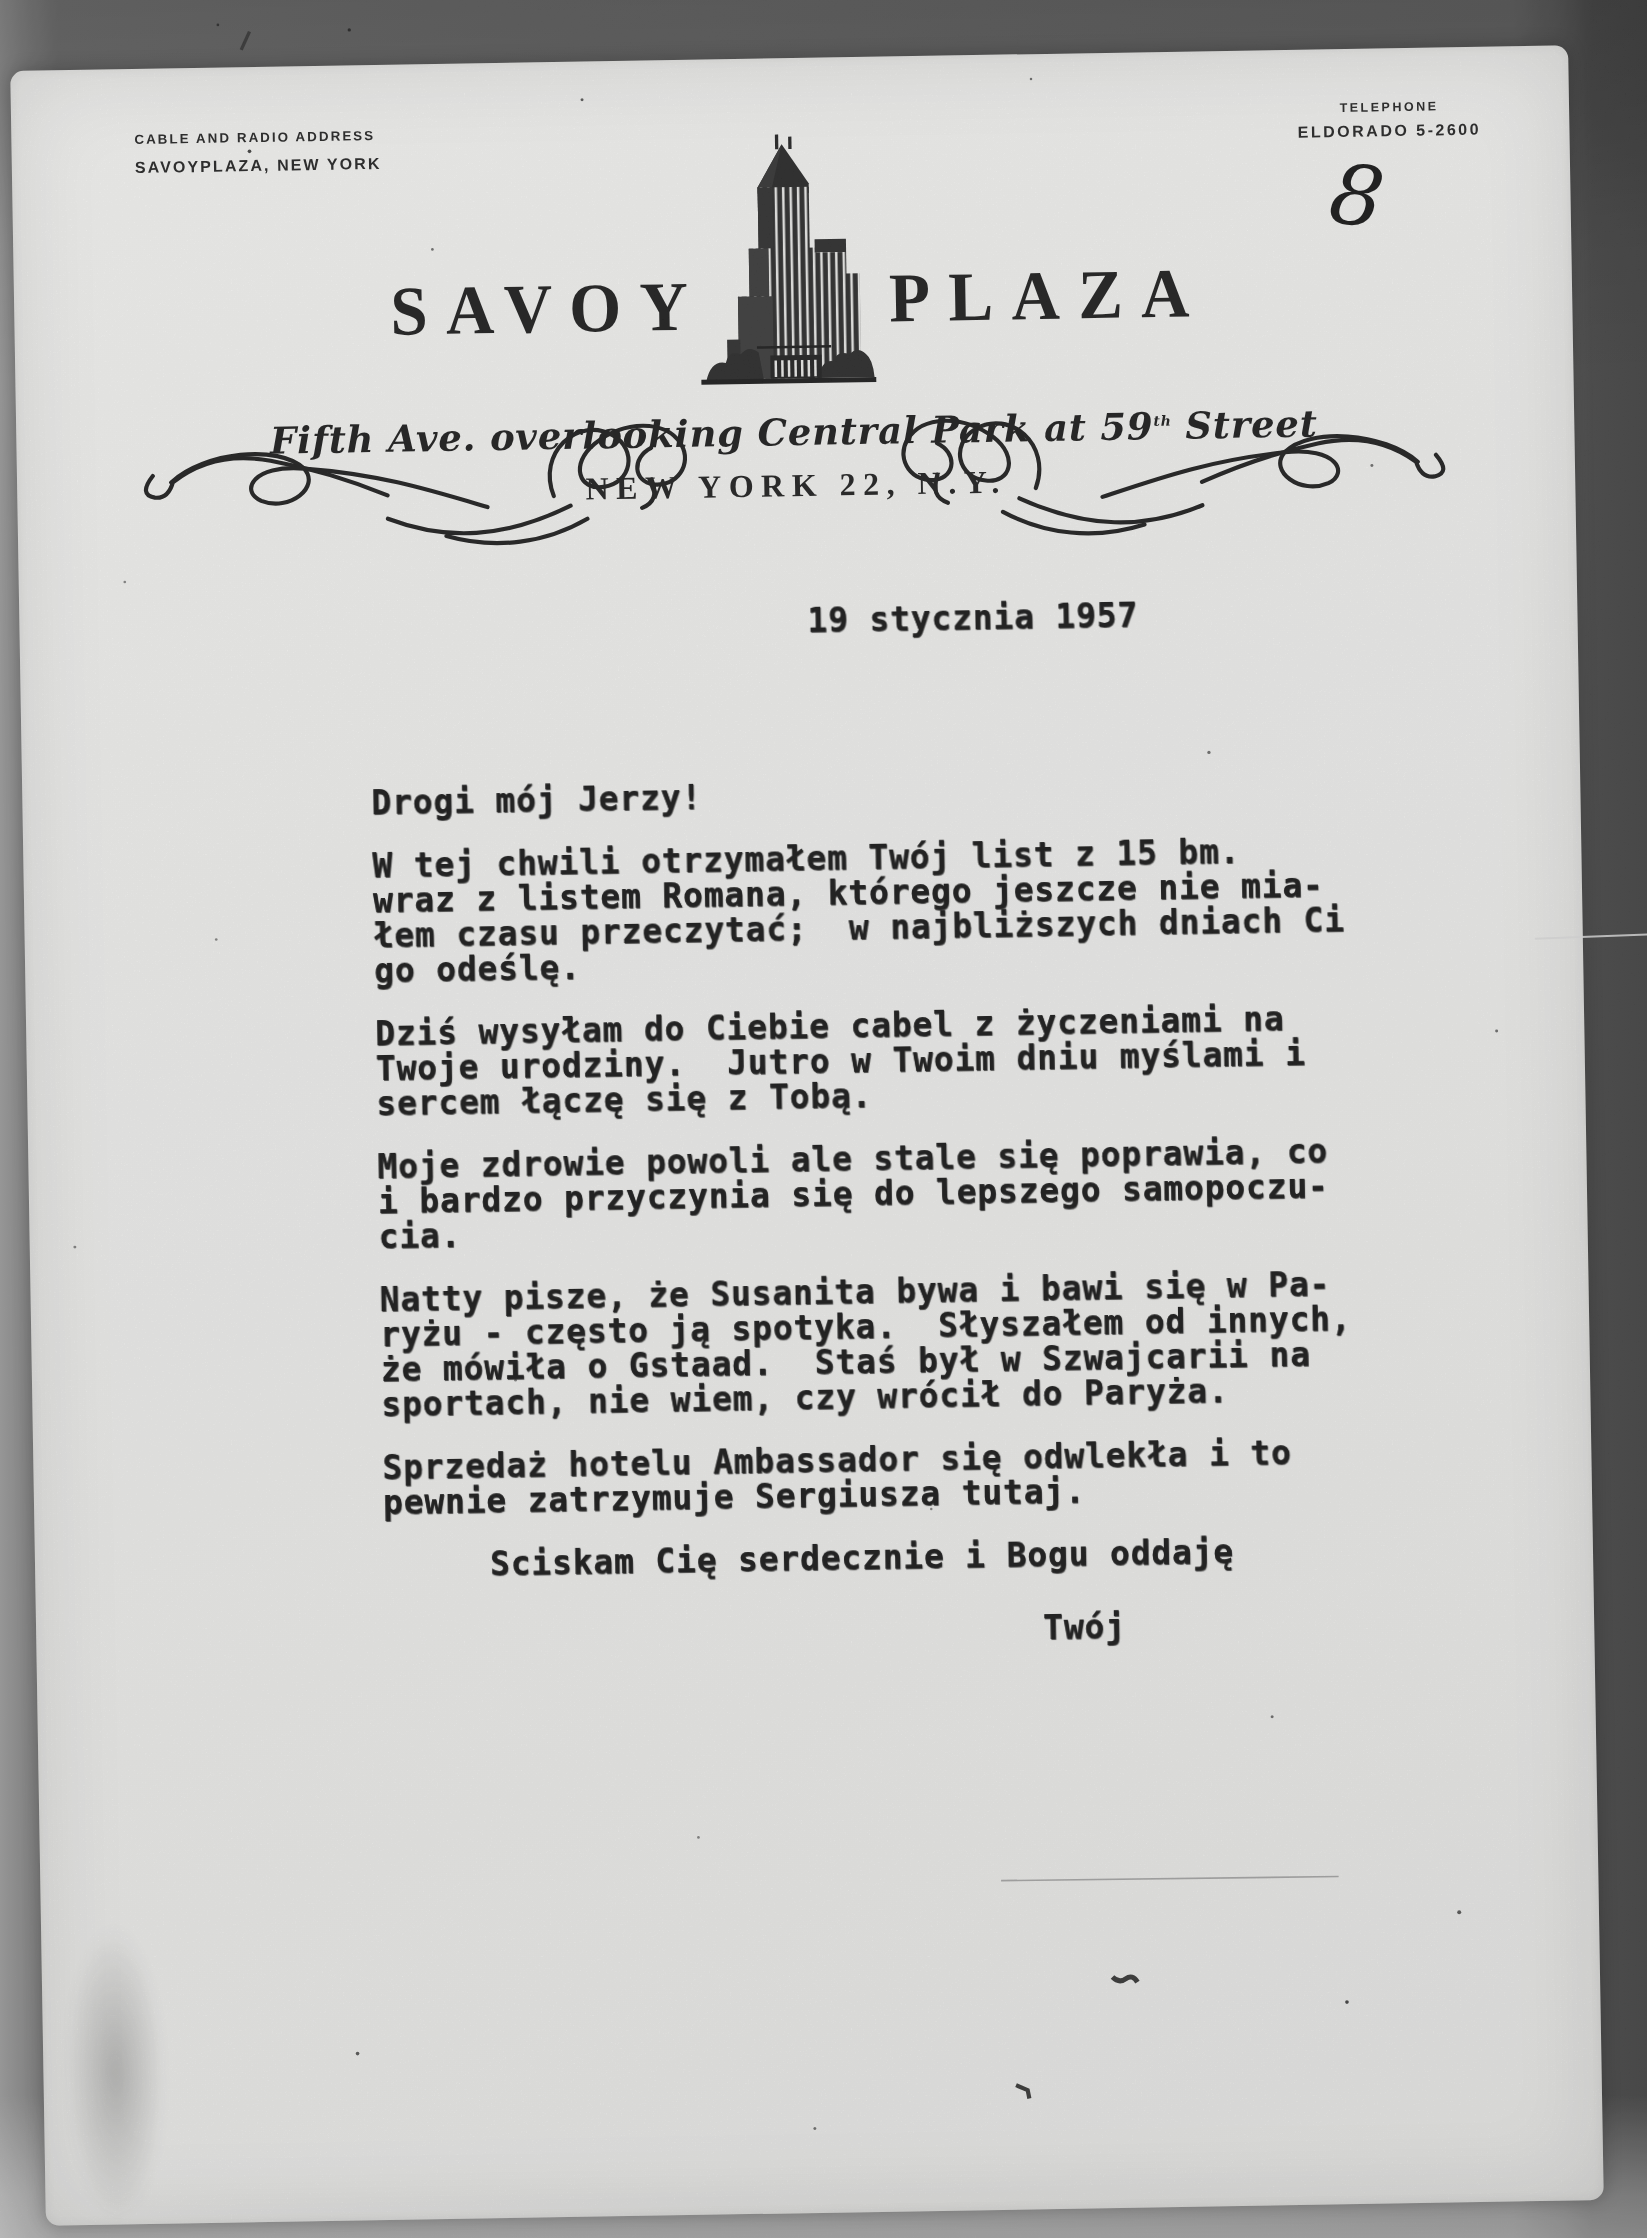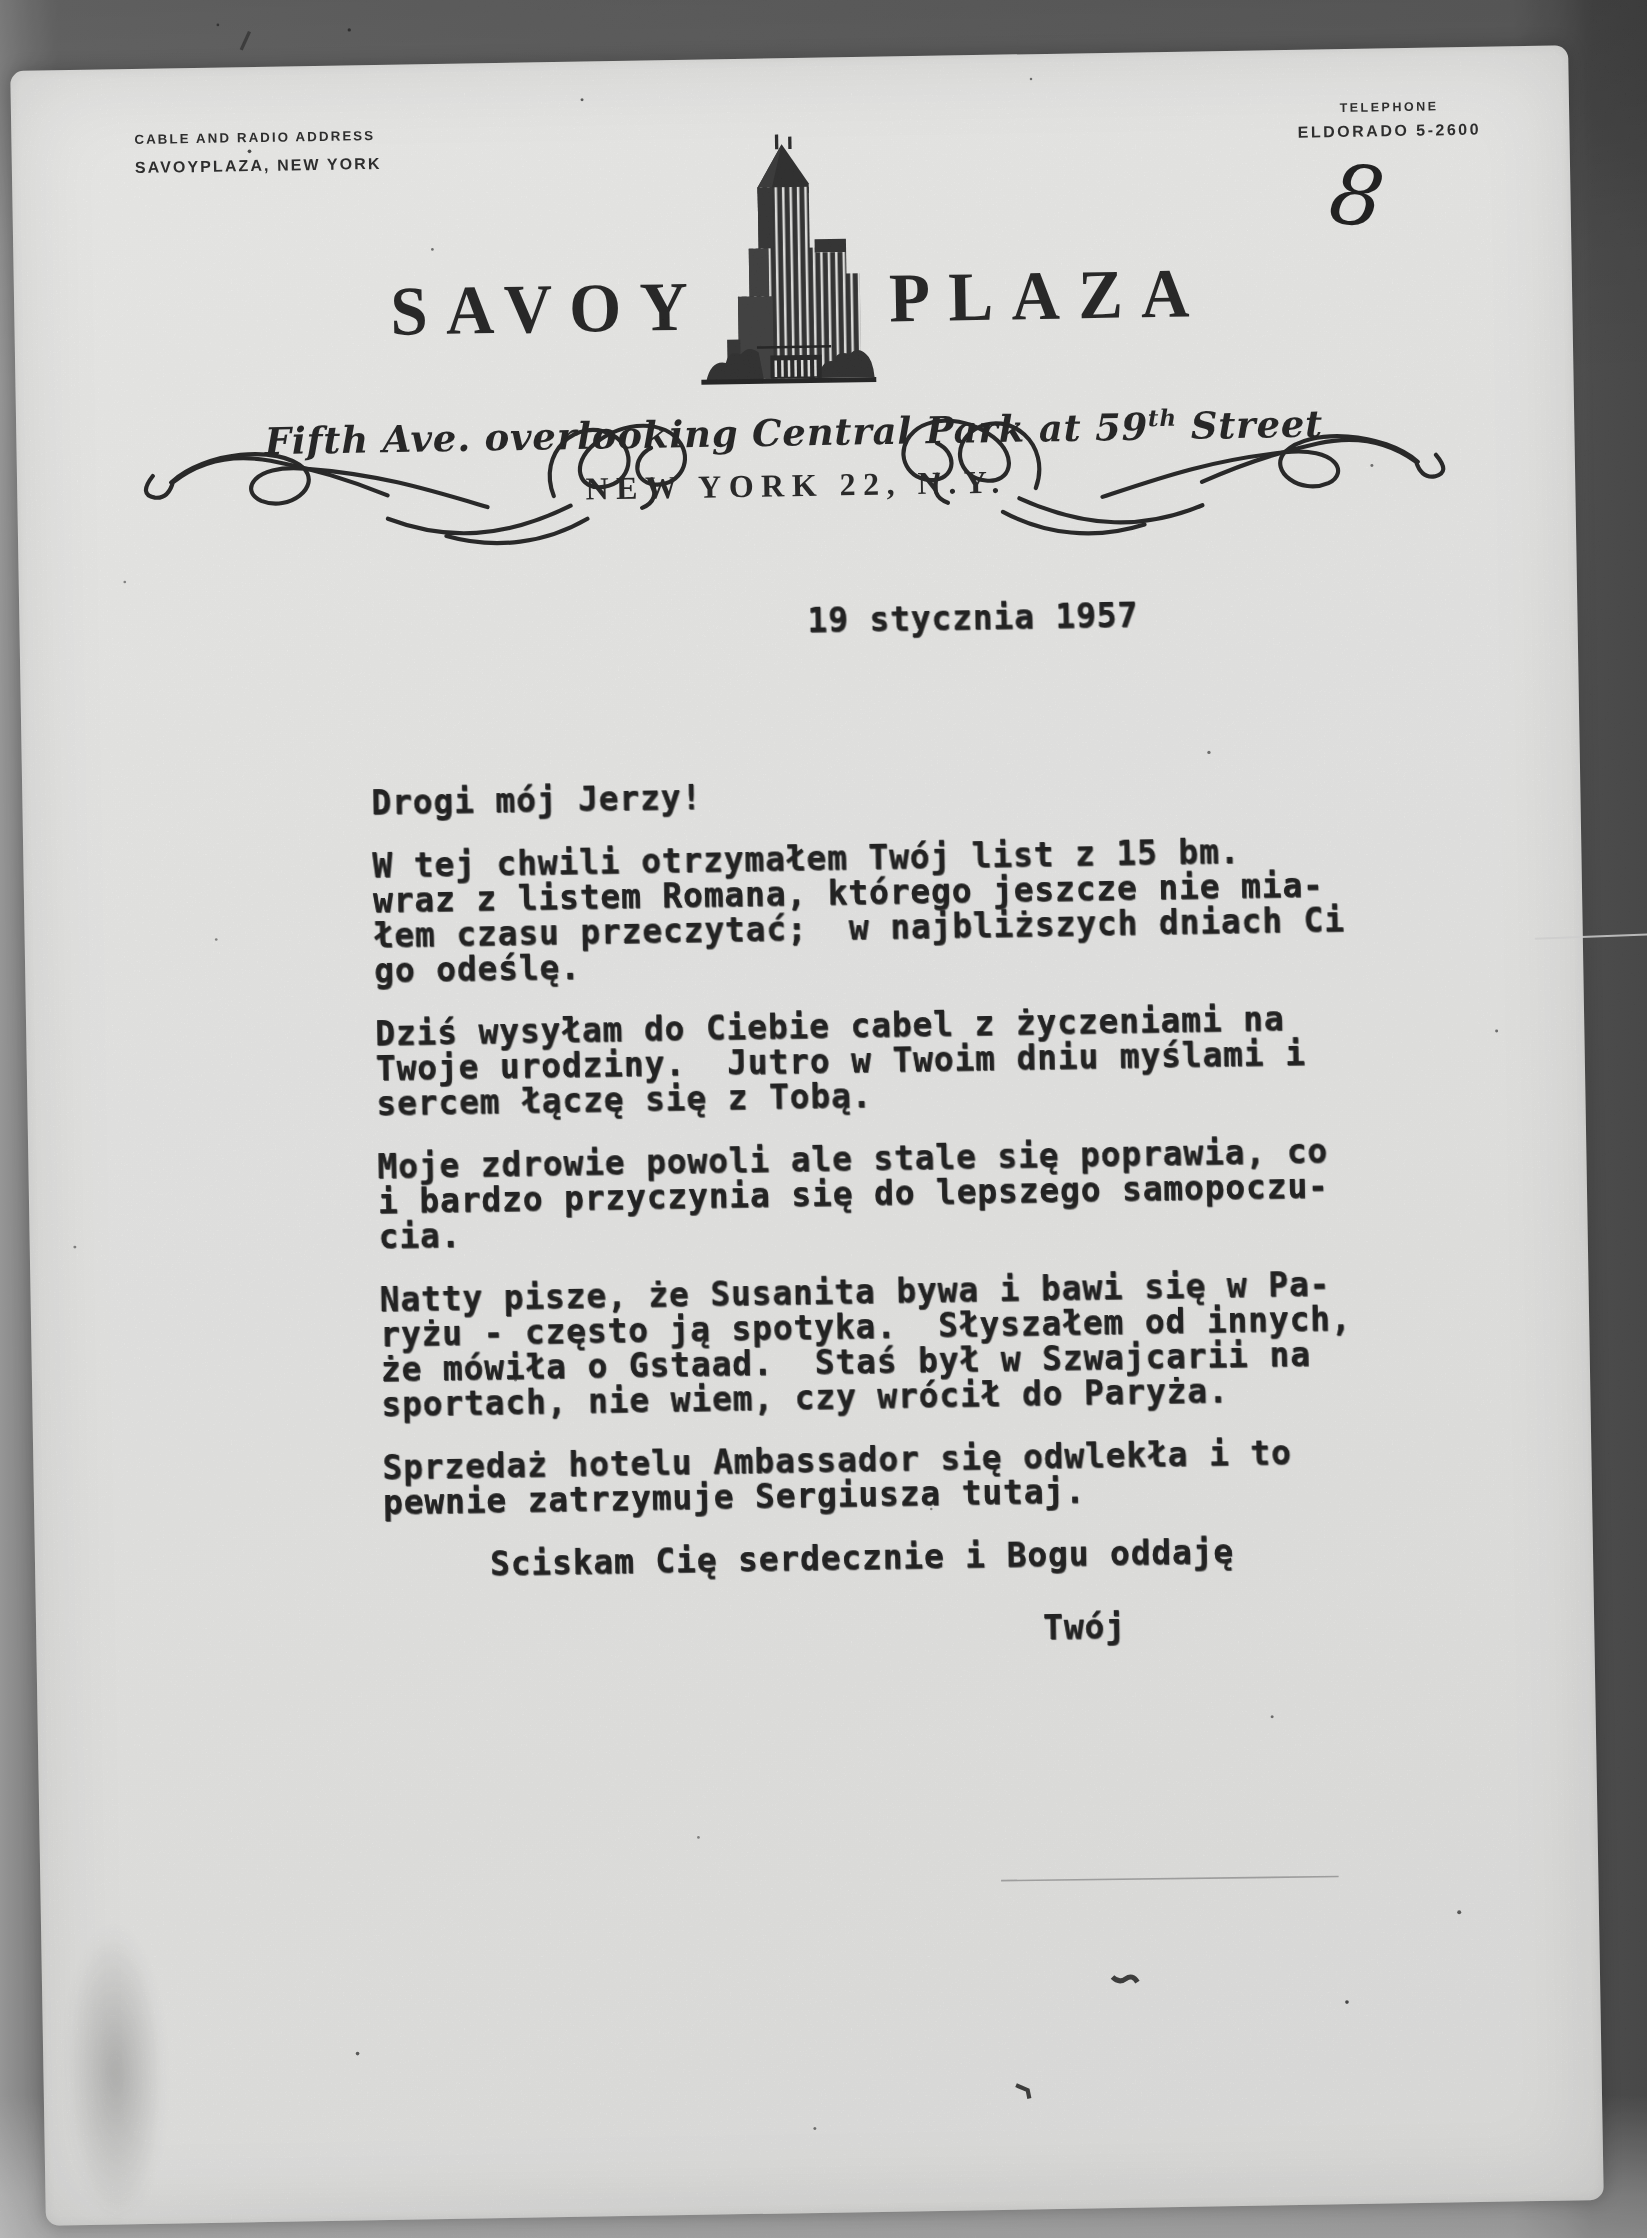--- a/index.html
+++ b/index.html
@@ -45,21 +45,21 @@
   .hotel-left{left:376px;top:208px;}
   .hotel-right{left:875px;top:203px;}
   .building{position:absolute;left:675px;top:76px;width:200px;height:264px;}
   .flourish-wrap{position:absolute;left:71px;top:309px;width:1413px;height:175px;}
   .flourish-svg{position:absolute;left:0;top:0;width:100%;height:100%;}
   .tagline{
     position:absolute;left:0;top:43px;width:100%;text-align:center;
     font-family:"DejaVu Serif",serif;font-style:italic;font-weight:bold;
     font-size:37px;color:#1b1b1b;letter-spacing:0.8px;
   }
-  .tagline sup{font-size:23px;}
+  .tagline sup{font-size:14px;}
   .address-line{
     position:absolute;left:0;top:409px;width:1558px;text-align:center;
     font-family:"Liberation Serif",serif;font-weight:bold;font-size:32px;
     letter-spacing:7.5px;color:#1e1e1e;
   }
   
   .tw{
     font-family:"DejaVu Sans Mono","Liberation Mono",monospace;font-weight:bold;
     color:#161616;font-size:33px;line-height:35px;letter-spacing:0.8px;
     text-shadow:0.5px 0.6px 0.7px rgba(15,15,15,.75), -0.2px 0 0.6px rgba(25,25,25,.45);

